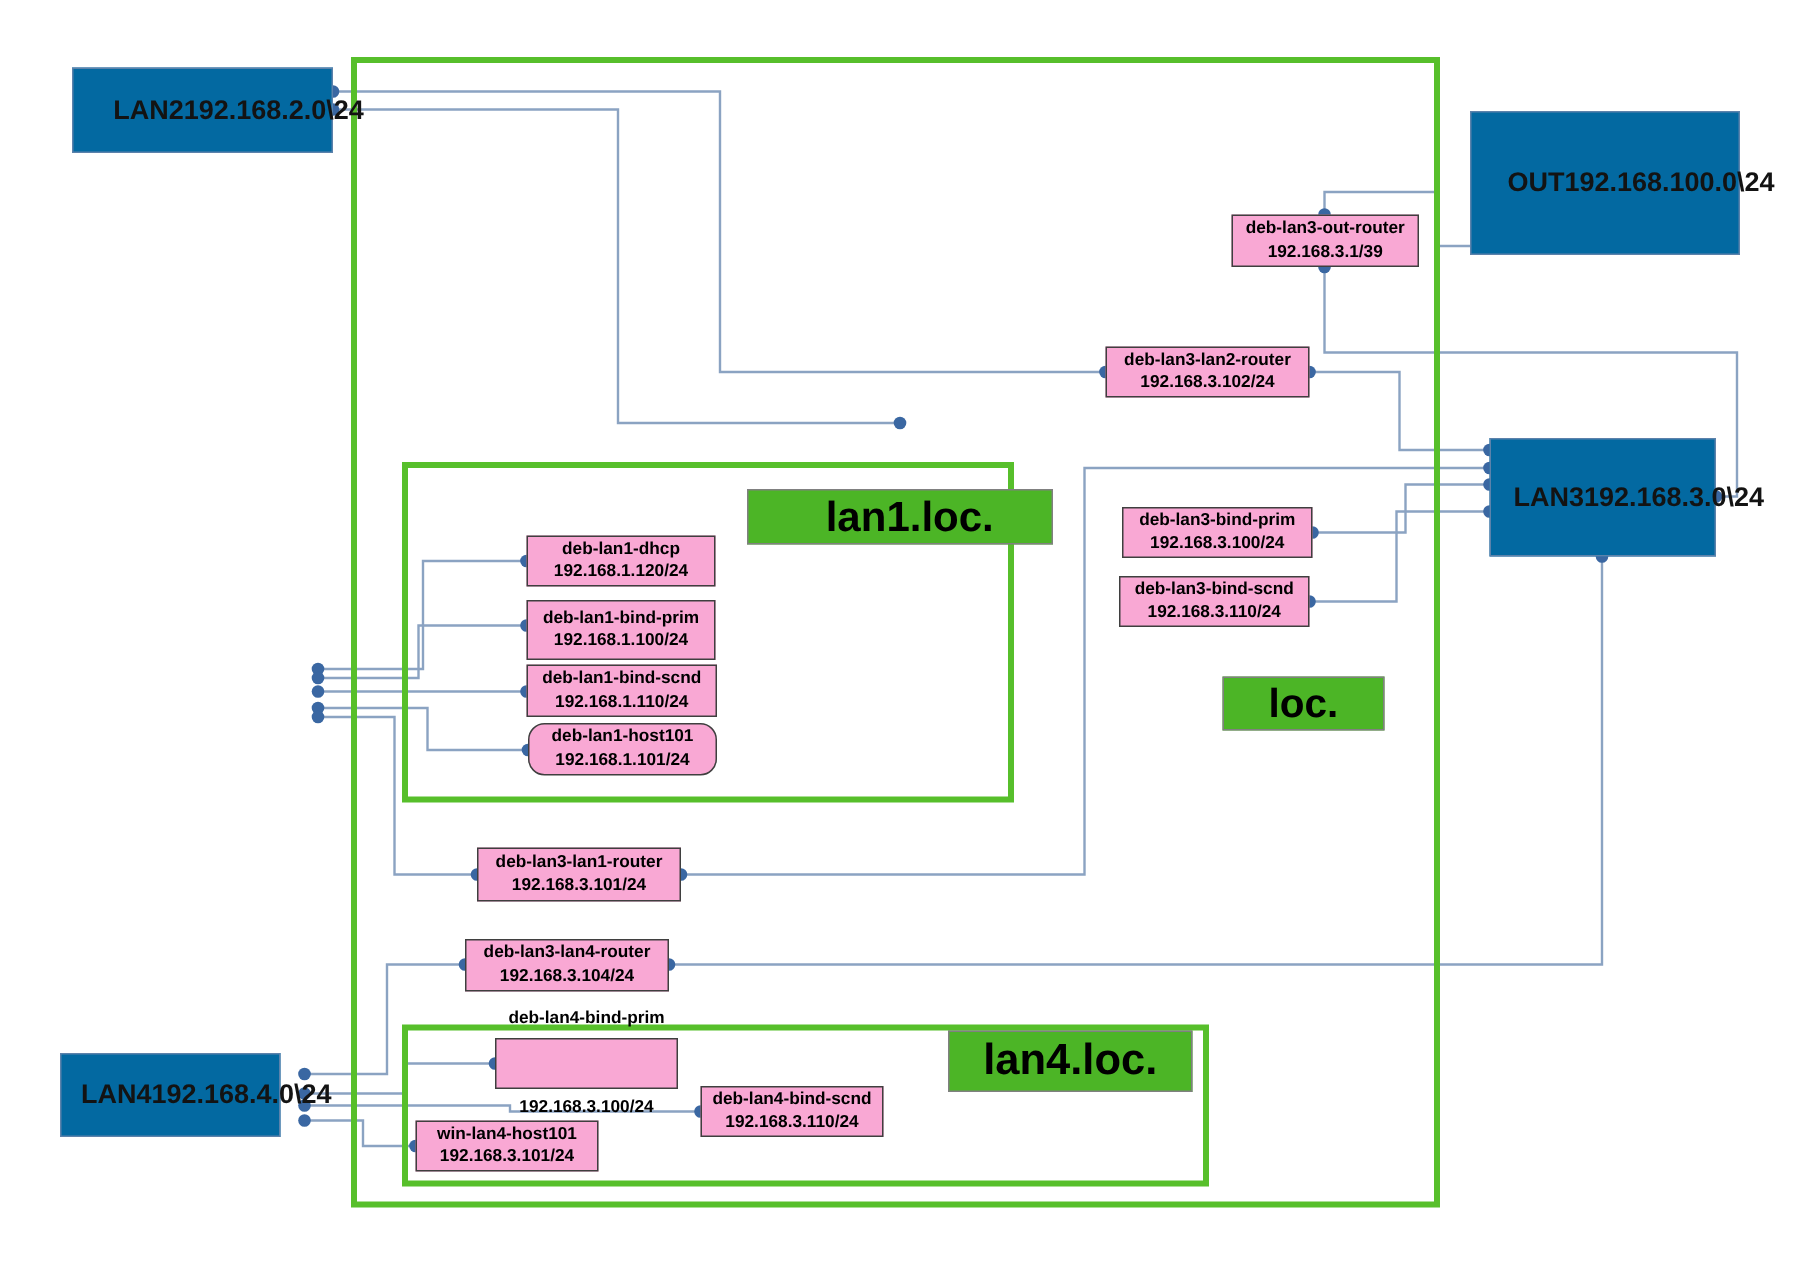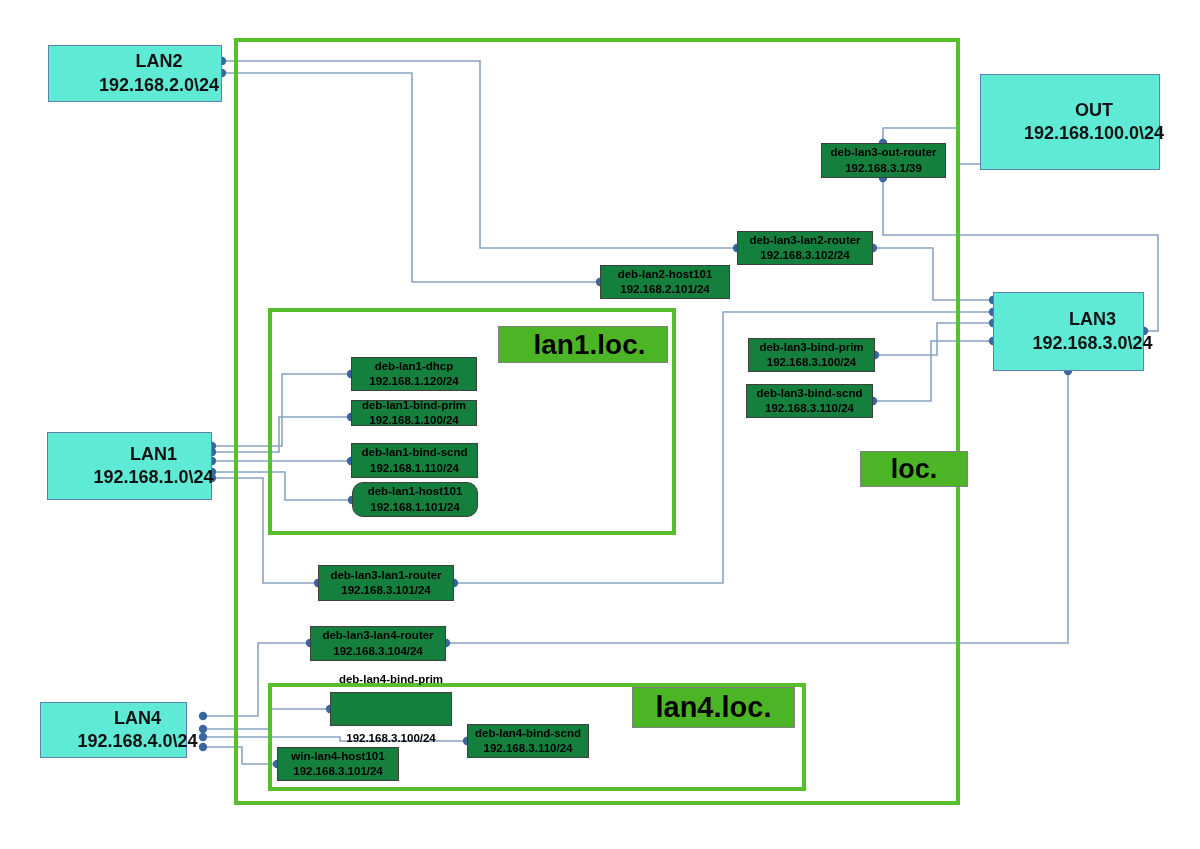--- a/index.html
+++ b/index.html
@@ -1,43 +1,43 @@
 <!DOCTYPE html>
 <html><head>
 <meta charset="utf-8">
 <style>
   html,body{margin:0;padding:0;background:#ffffff;}
   #stage{position:relative;width:1200px;height:849px;background:#ffffff;
          font-family:"Liberation Sans",sans-serif;overflow:hidden;}
   #wires{position:absolute;left:0;top:0;z-index:1;}
   .zone{position:absolute;box-sizing:border-box;border:4px solid #57bf2b;z-index:2;background:transparent;}
-  .net{position:absolute;box-sizing:border-box;background:#5eead4;border:1px solid #5c82ab;
-       color:#131313;font-weight:bold;display:flex;flex-direction:column;align-items:center;
+  .net{position:absolute;box-sizing:border-box;background:#0369a1;border:1px solid #5c82ab;
+       color:#131313;font-weight:bold;display:flex;align-items:center;
        justify-content:center;font-size:18px;line-height:1.3;text-align:center;z-index:3;padding-left:48px;}
-  .node{position:absolute;box-sizing:border-box;background:#15803d;border:1px solid #3f3f3f;
+  .node{position:absolute;box-sizing:border-box;background:#f9a8d4;border:1px solid #3f3f3f;
         display:flex;flex-direction:column;align-items:center;justify-content:center;
         font-weight:bold;font-size:11.5px;line-height:1.32;text-align:center;color:#000;z-index:3;}
   .zlabel{position:absolute;box-sizing:border-box;background:#4cb526;border:1px solid #808080;
         display:flex;align-items:center;justify-content:center;font-weight:bold;color:#000;z-index:3;}
   #net-lan2{left:48px;top:45px;width:174px;height:57px;}
   #net-out {left:980px;top:74px;width:180px;height:96px;}
   #net-lan3{left:993px;top:292px;width:151px;height:79px;}
   #net-lan1{left:47px;top:432px;width:165px;height:68px;}
   #net-lan4{left:40px;top:702px;width:147px;height:56px;}
   #zone-main   {left:234px;top:38px;width:726px;height:767px;}
   #zone-lan1loc{left:268px;top:308px;width:408px;height:227px;}
   #zone-lan4loc{left:268px;top:683px;width:538px;height:108px;}
-  #zl-lan1loc{left:498px;top:326px;width:170px;height:37px;font-size:28px;padding-left:13px;}
-  #zl-loc    {left:815px;top:451px;width:108px;height:36px;font-size:27px;margin-left:45px;}
+  #zl-lan1loc{left:498px;top:326px;width:204px;height:37px;font-size:28px;padding-left:13px;}
+  #zl-loc    {left:815px;top:451px;width:108px;height:36px;font-size:27px;}
   #zl-lan4loc{left:632px;top:687px;width:163px;height:41px;font-size:29px;}
   #n0 {left:821px;top:143px;width:125px;height:35px;}
   #n1 {left:737px;top:231px;width:136px;height:34px;}
   #n2 {left:600px;top:265px;width:130px;height:34px;}
   #n3 {left:351px;top:357px;width:126px;height:34px;}
-  #n4 {left:351px;top:400px;width:126px;height:26px;}
+  #n4 {left:351px;top:400px;width:126px;height:40px;}
   #n5 {left:351px;top:443px;width:127px;height:35px;}
   #n6 {left:352px;top:482px;width:126px;height:35px;border-radius:11px;}
   #n7 {left:748px;top:338px;width:127px;height:34px;}
   #n8 {left:746px;top:384px;width:127px;height:34px;}
   #n9 {left:318px;top:565px;width:136px;height:36px;}
   #n10{left:310px;top:626px;width:136px;height:35px;}
   #n11{left:330px;top:692px;width:122px;height:34px;gap:44px;}
   #n12{left:467px;top:724px;width:122px;height:34px;}
   #n13{left:277px;top:747px;width:122px;height:34px;}
   polyline{fill:none;stroke:#8ba3c2;stroke-width:1.6;}
@@ -123,40 +123,32 @@
     <span>192.168.2.0\24</span>
   </div>
   <div class="net" id="net-out">
     <span>OUT</span>
     <span>192.168.100.0\24</span>
   </div>
   <div class="net" id="net-lan3">
     <span>LAN3</span>
     <span>192.168.3.0\24</span>
   </div>
-  <div class="net" id="net-lan1">
-    <span>LAN1</span>
-    <span>192.168.1.0\24</span>
-  </div>
   <div class="net" id="net-lan4">
     <span>LAN4</span>
     <span>192.168.4.0\24</span>
   </div>
 
   <div class="node" id="n0">
     <span>deb-lan3-out-router</span>
     <span>192.168.3.1/39</span>
   </div>
   <div class="node" id="n1">
     <span>deb-lan3-lan2-router</span>
     <span>192.168.3.102/24</span>
-  </div>
-  <div class="node" id="n2">
-    <span>deb-lan2-host101</span>
-    <span>192.168.2.101/24</span>
   </div>
   <div class="node" id="n3">
     <span>deb-lan1-dhcp</span>
     <span>192.168.1.120/24</span>
   </div>
   <div class="node" id="n4">
     <span>deb-lan1-bind-prim</span>
     <span>192.168.1.100/24</span>
   </div>
   <div class="node" id="n5">

